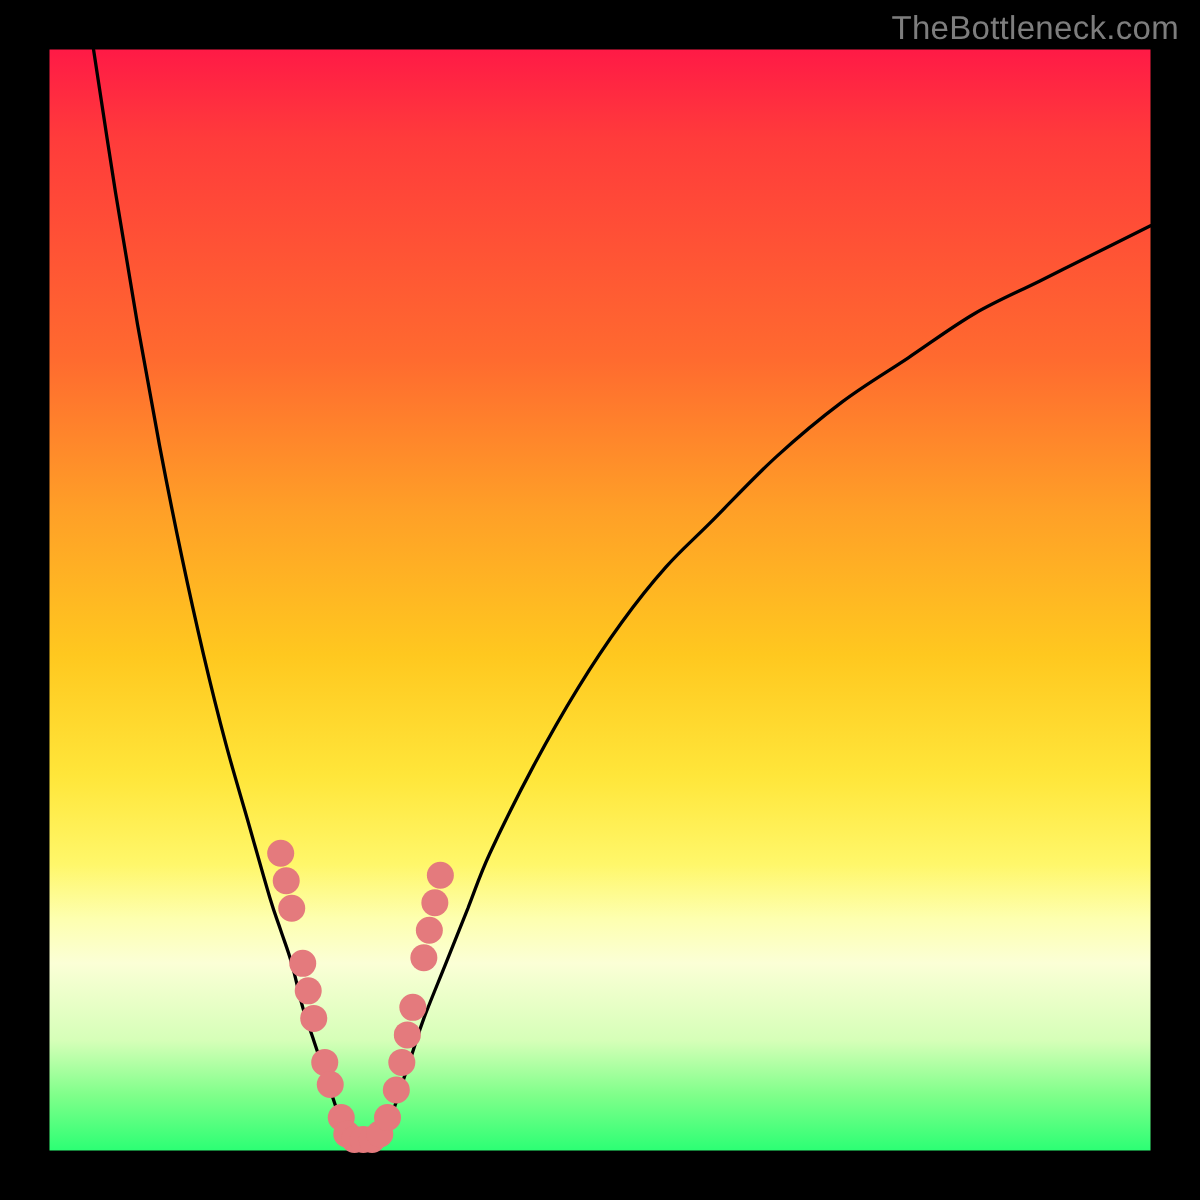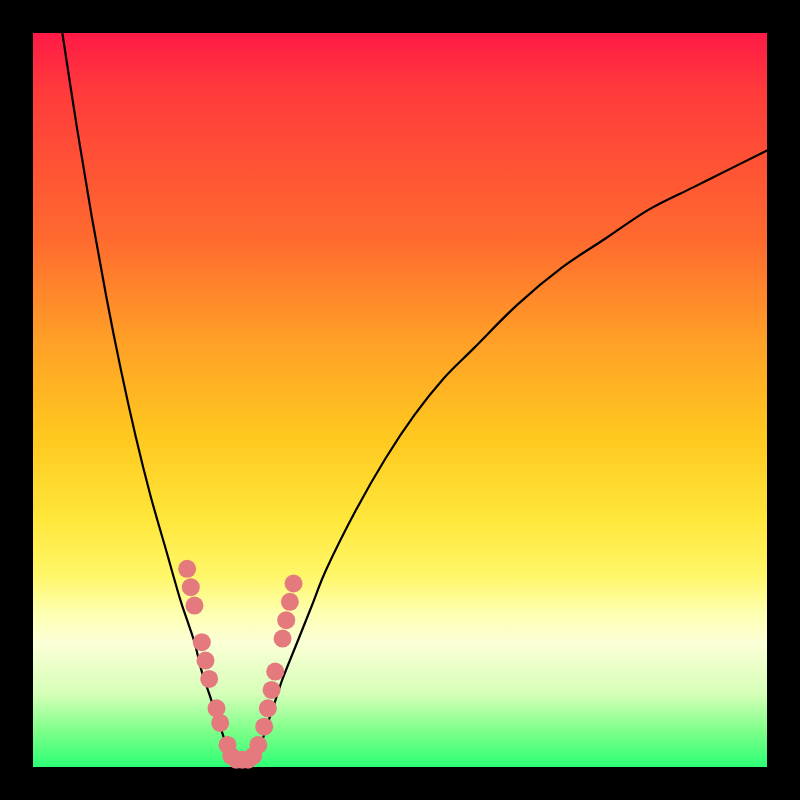--- a/index.html
+++ b/index.html
@@ -91,13 +91,14 @@
         <circle cx="234.88" cy="675.28" r="9" fill="#e47a7d" stroke="#d85f63" stroke-width="0"></circle>
         <circle cx="238.55" cy="656.9300000000001" r="9" fill="#e47a7d" stroke="#d85f63" stroke-width="0"></circle>
         <circle cx="242.22" cy="638.58" r="9" fill="#e47a7d" stroke="#d85f63" stroke-width="0"></circle>
         <circle cx="249.56000000000003" cy="605.55" r="9" fill="#e47a7d" stroke="#d85f63" stroke-width="0"></circle>
         <circle cx="253.23" cy="587.2" r="9" fill="#e47a7d" stroke="#d85f63" stroke-width="0"></circle>
         <circle cx="256.9" cy="568.85" r="9" fill="#e47a7d" stroke="#d85f63" stroke-width="0"></circle>
         <circle cx="260.57" cy="550.5" r="9" fill="#e47a7d" stroke="#d85f63" stroke-width="0"></circle>
       </g>
   </svg>
 
+  <div class="watermark">TheBottleneck.com</div>
 </div>
 
 </body></html>

